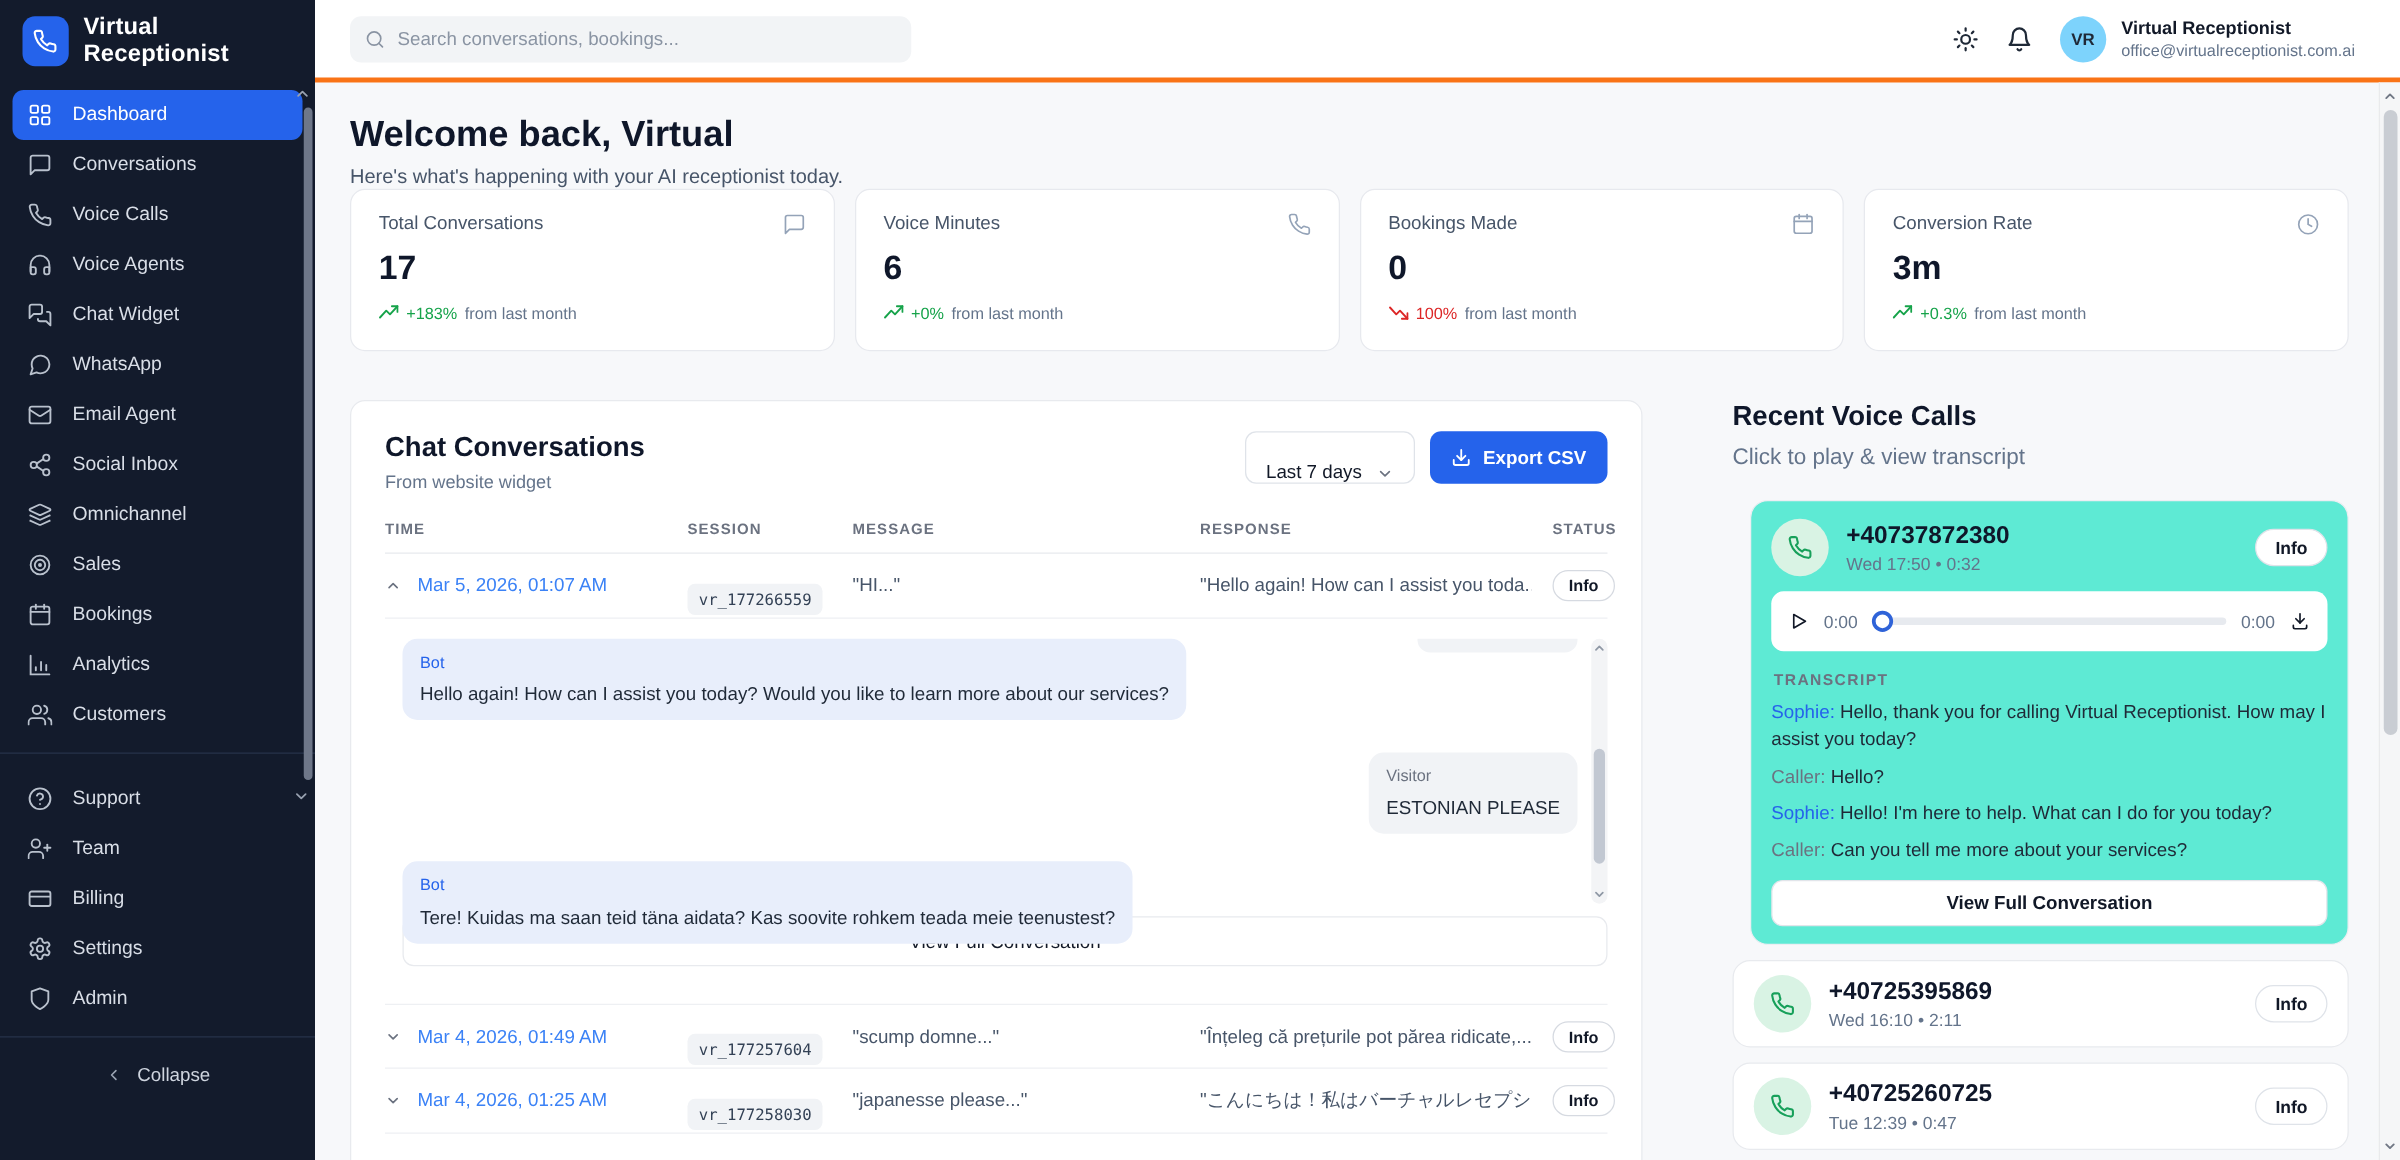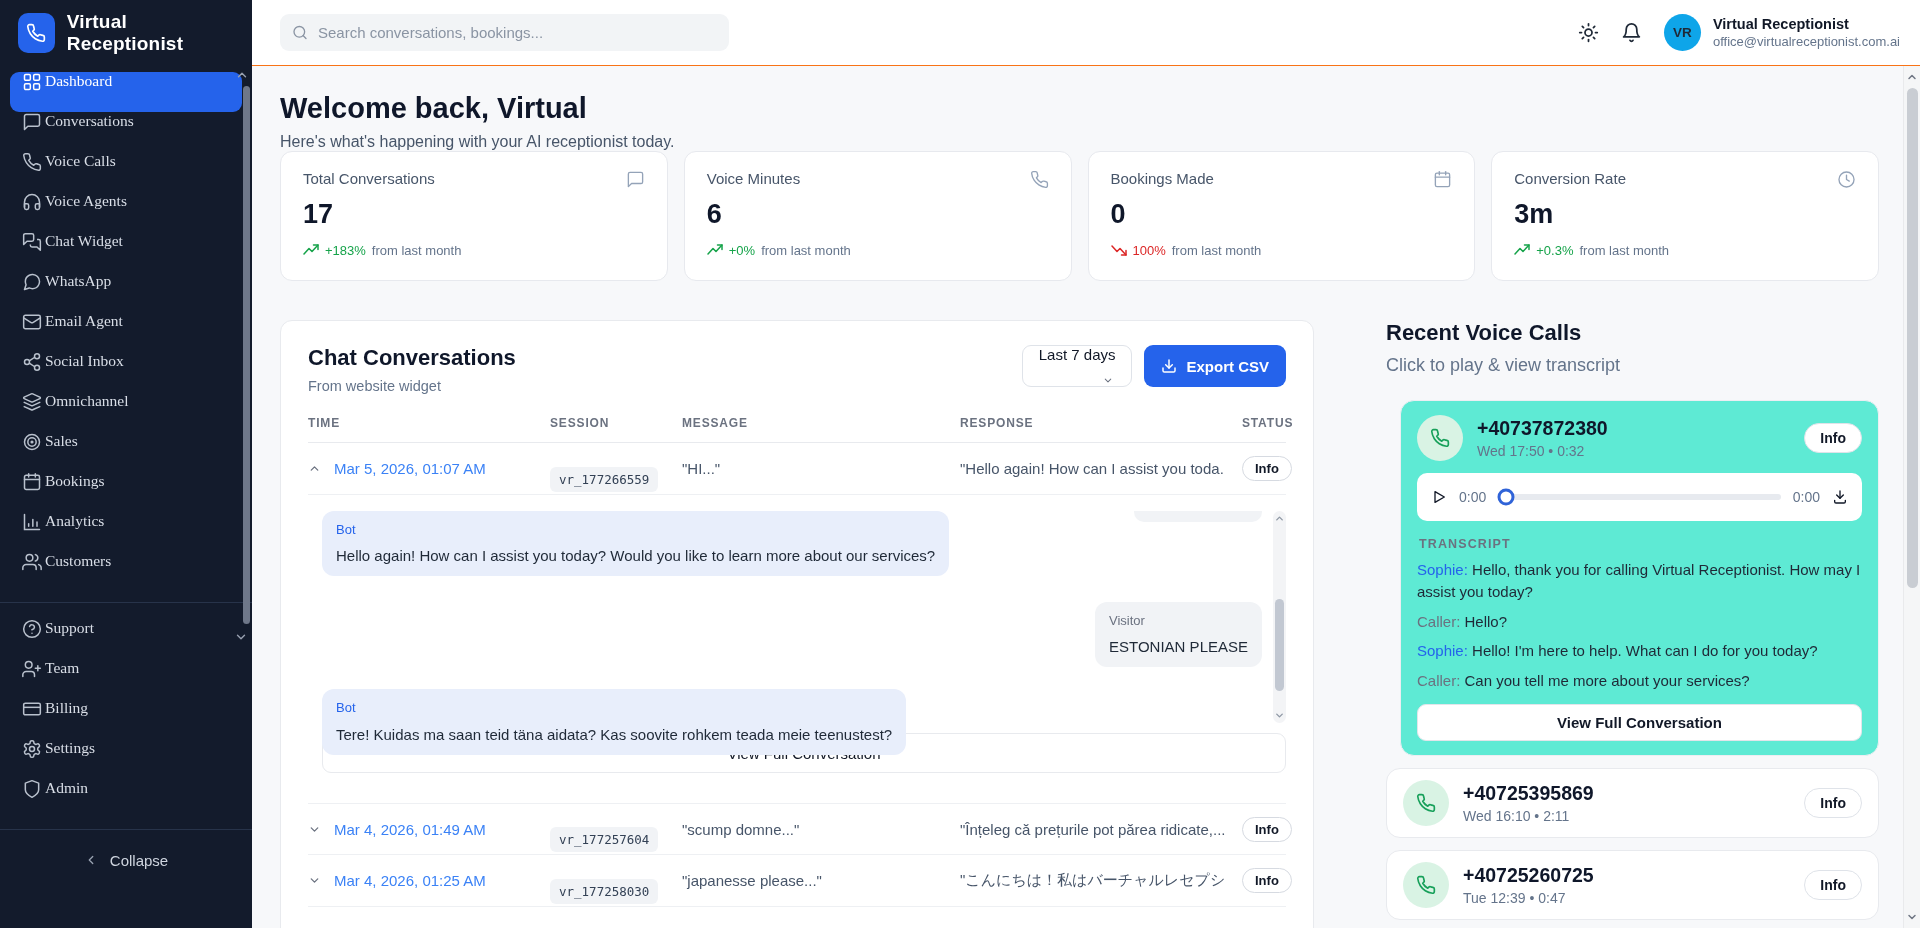--- a/index.html
+++ b/index.html
@@ -6,44 +6,44 @@
   html,body { width:1920px; height:928px; overflow:hidden; font-family:"Liberation Sans","DejaVu Sans",sans-serif; background:#f7f8fa; color:#0f172a; }
   svg { display:block; }
 
   
   .sidebar { position:absolute; left:0; top:0; width:252px; height:928px; background:#131b2c; color:#d9dee7; z-index:5; }
   .logo-row { display:flex; align-items:center; gap:12px; height:66px; padding:0 18px; }
   .logo-badge { width:40px; height:40px; border-radius:10px; background:#2563eb; display:flex; align-items:center; justify-content:center; color:#fff; }
   .logo-badge svg { width:20px; height:20px; }
   .logo-text { font-size:19px; font-weight:bold; color:#fff; letter-spacing:.2px; }
   .nav { padding:6px 10px 0 10px; }
-  .nav-item { display:flex; gap:3px; height:40px; padding:0 12px; border-radius:9px; font-size:15.5px; color:#d9dee7; cursor:pointer;font-family:Liberation Serif, serif; }
+  .nav-item { display:flex; align-items:center; gap:16px; height:40px; padding:0 12px; border-radius:9px; font-size:15.5px; color:#d9dee7; cursor:pointer; }
   .nav-item .ni { color:#b9c1cd; }
   .nav-item.active { background:#2563eb; color:#fff; }
   .nav-item.active .ni { color:#fff; }
   .ni svg { width:20px; height:20px; }
   .nav-divider { height:1px; background:#27334a; margin:10px 0; }
   .collapse-row { display:flex; align-items:center; justify-content:center; gap:12px; height:40px; margin:4px 10px; font-size:15px; color:#cfd5df; cursor:pointer; }
   .collapse-row svg { width:14px; height:14px; color:#9aa3b2; }
   .side-scroll-thumb { position:absolute; right:2px; top:86px; width:7px; height:538px; background:#6e7789; border-radius:4px; }
   .side-scroll-up { position:absolute; right:3px; top:68px; color:#93314; color:#98a1b0; }
   .side-scroll-down { position:absolute; right:4px; top:630px; color:#98a1b0; }
   .side-scroll-up svg,.side-scroll-down svg { width:14px; height:14px; }
 
   
-  .topbar { position:absolute; left:252px; top:0; right:0; height:66px; background:#fff; border-bottom:1px solid #f97316; display:flex; align-items:center; padding:0 20px 0 28px; z-index:4; }
+  .topbar { position:absolute; left:252px; top:0; right:0; height:66px; background:#fff; border-bottom:4px solid #f97316; display:flex; align-items:center; padding:0 36px 0 28px; z-index:4; }
   .search { display:flex; align-items:center; gap:10px; width:449px; height:37px; background:#f2f4f6; border-radius:9px; padding:0 12px; color:#8a94a3; }
   .search svg { width:17px; height:17px; }
   .search input { border:none; outline:none; background:transparent; font-size:15px; color:#334155; width:100%; font-family:inherit; }
   .search input::placeholder { color:#8a94a3; }
   .topbar-right { margin-left:auto; display:flex; align-items:center; gap:22px; }
   .icon-btn { background:none; border:none; cursor:pointer; color:#1f2937; display:flex; }
   .icon-btn svg { width:21px; height:21px; }
   .user-chip { display:flex; align-items:center; gap:12px; }
-  .avatar { width:37px; height:37px; border-radius:50%; background:#0ea5e9; color:#1f2937; font-size:13.5px; font-weight:bold; display:flex; align-items:center; justify-content:center; }
+  .avatar { width:37px; height:37px; border-radius:50%; background:#7dd3fc; color:#1f2937; font-size:13.5px; font-weight:bold; display:flex; align-items:center; justify-content:center; }
   .user-name { font-size:14.5px; font-weight:bold; color:#111827; }
   .user-email { font-size:13px; color:#64748b; margin-top:2px; }
 
   
   .content { position:absolute; left:252px; top:66px; right:17px; bottom:0; background:#f7f8fa; padding:26px 24px 0 28px; overflow:hidden; }
   .welcome-title { font-size:29px; font-weight:bold; color:#0f172a; }
   .welcome-sub { font-size:16px; color:#475569; margin-top:8px; }
 
   .stats-row { display:flex; gap:16px; }
   .stat-card { flex:1; background:#fff; border:1px solid #e7e9ee; border-radius:12px; padding:18px 22px 16px 22px; height:130px; }
@@ -56,21 +56,21 @@
   .pct-up { color:#16a34a; } .pct-down { color:#dc2626; }
 
   .columns { display:flex; gap:72px; margin-top:39px; align-items:flex-start; }
 
   
   .chat-panel { width:1034px; flex:none; background:#fff; border:1px solid #e8eaee; border-radius:12px; padding:24px 27px; height:680px; }
   .panel-head { display:flex; align-items:flex-start; justify-content:space-between; }
   .panel-title { font-size:22px; font-weight:bold; color:#0f172a; }
   .panel-sub { font-size:14.5px; color:#64748b; margin-top:7px; }
   .panel-controls { display:flex; gap:12px; align-items:center; }
-  .range-select { display:flex; align-items:flex-end; gap:12px; height:42px; padding:0 16px; background:#fff; border:1px solid #dfe3e9; border-radius:9px; font-size:15px; color:#111827; cursor:pointer;flex-direction:column; }
+  .range-select { display:flex; align-items:flex-end; gap:12px; height:42px; padding:0 16px; background:#fff; border:1px solid #dfe3e9; border-radius:9px; font-size:15px; color:#111827; cursor:pointer; }
   .range-select svg { width:14px; height:14px; color:#6b7280; }
   .export-btn { display:flex; align-items:center; gap:9px; height:42px; padding:0 17px; background:#2563eb; border:none; border-radius:9px; color:#fff; font-size:15px; font-weight:bold; cursor:pointer; font-family:inherit; }
   .export-btn svg { width:16px; height:16px; }
 
   .thead { display:grid; grid-template-columns:242px 132px 278px 282px 1fr; margin-top:22px; padding-bottom:12px; border-bottom:1px solid #e8eaee; }
   .th { font-size:12px; letter-spacing:.07em; color:#6b7280; font-weight:bold; }
   .trow { display:grid; grid-template-columns:26px 216px 132px 278px 282px 1fr; align-items:center; height:52px; border-bottom:1px solid #eef0f3; cursor:pointer; }
   .chev { color:#6b7280; } .chev svg { width:13px; height:13px; }
   .td-time { font-size:15px; color:#3b82f6; }
   .session-badge { display:inline-block; font-family:"DejaVu Sans Mono","Liberation Mono",monospace; font-size:12.5px; color:#334155; background:#f1f3f6; border-radius:6px; padding:5px 9px;margin-top:21px; }

